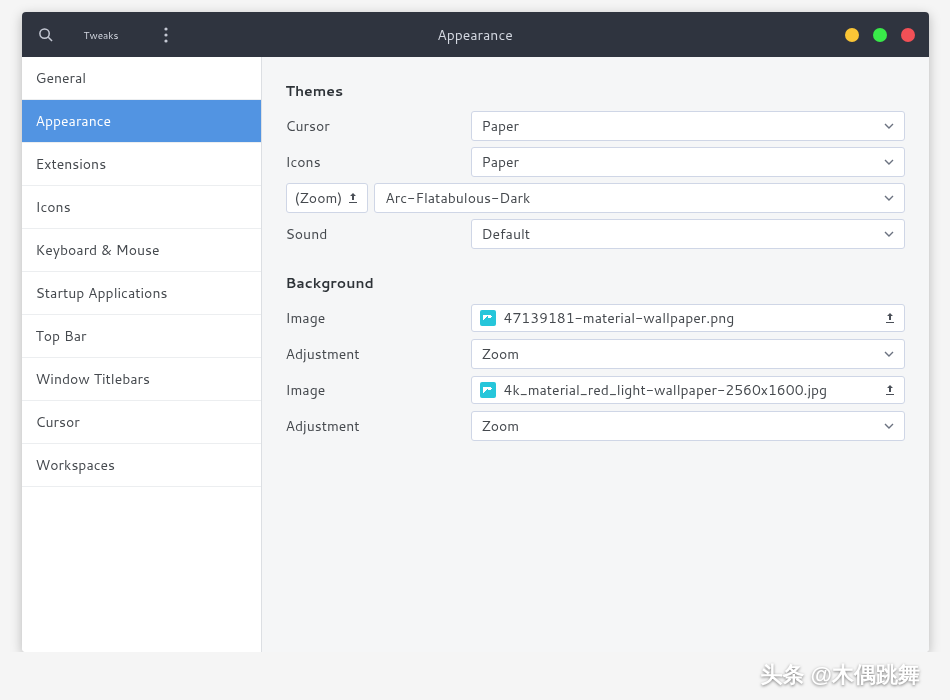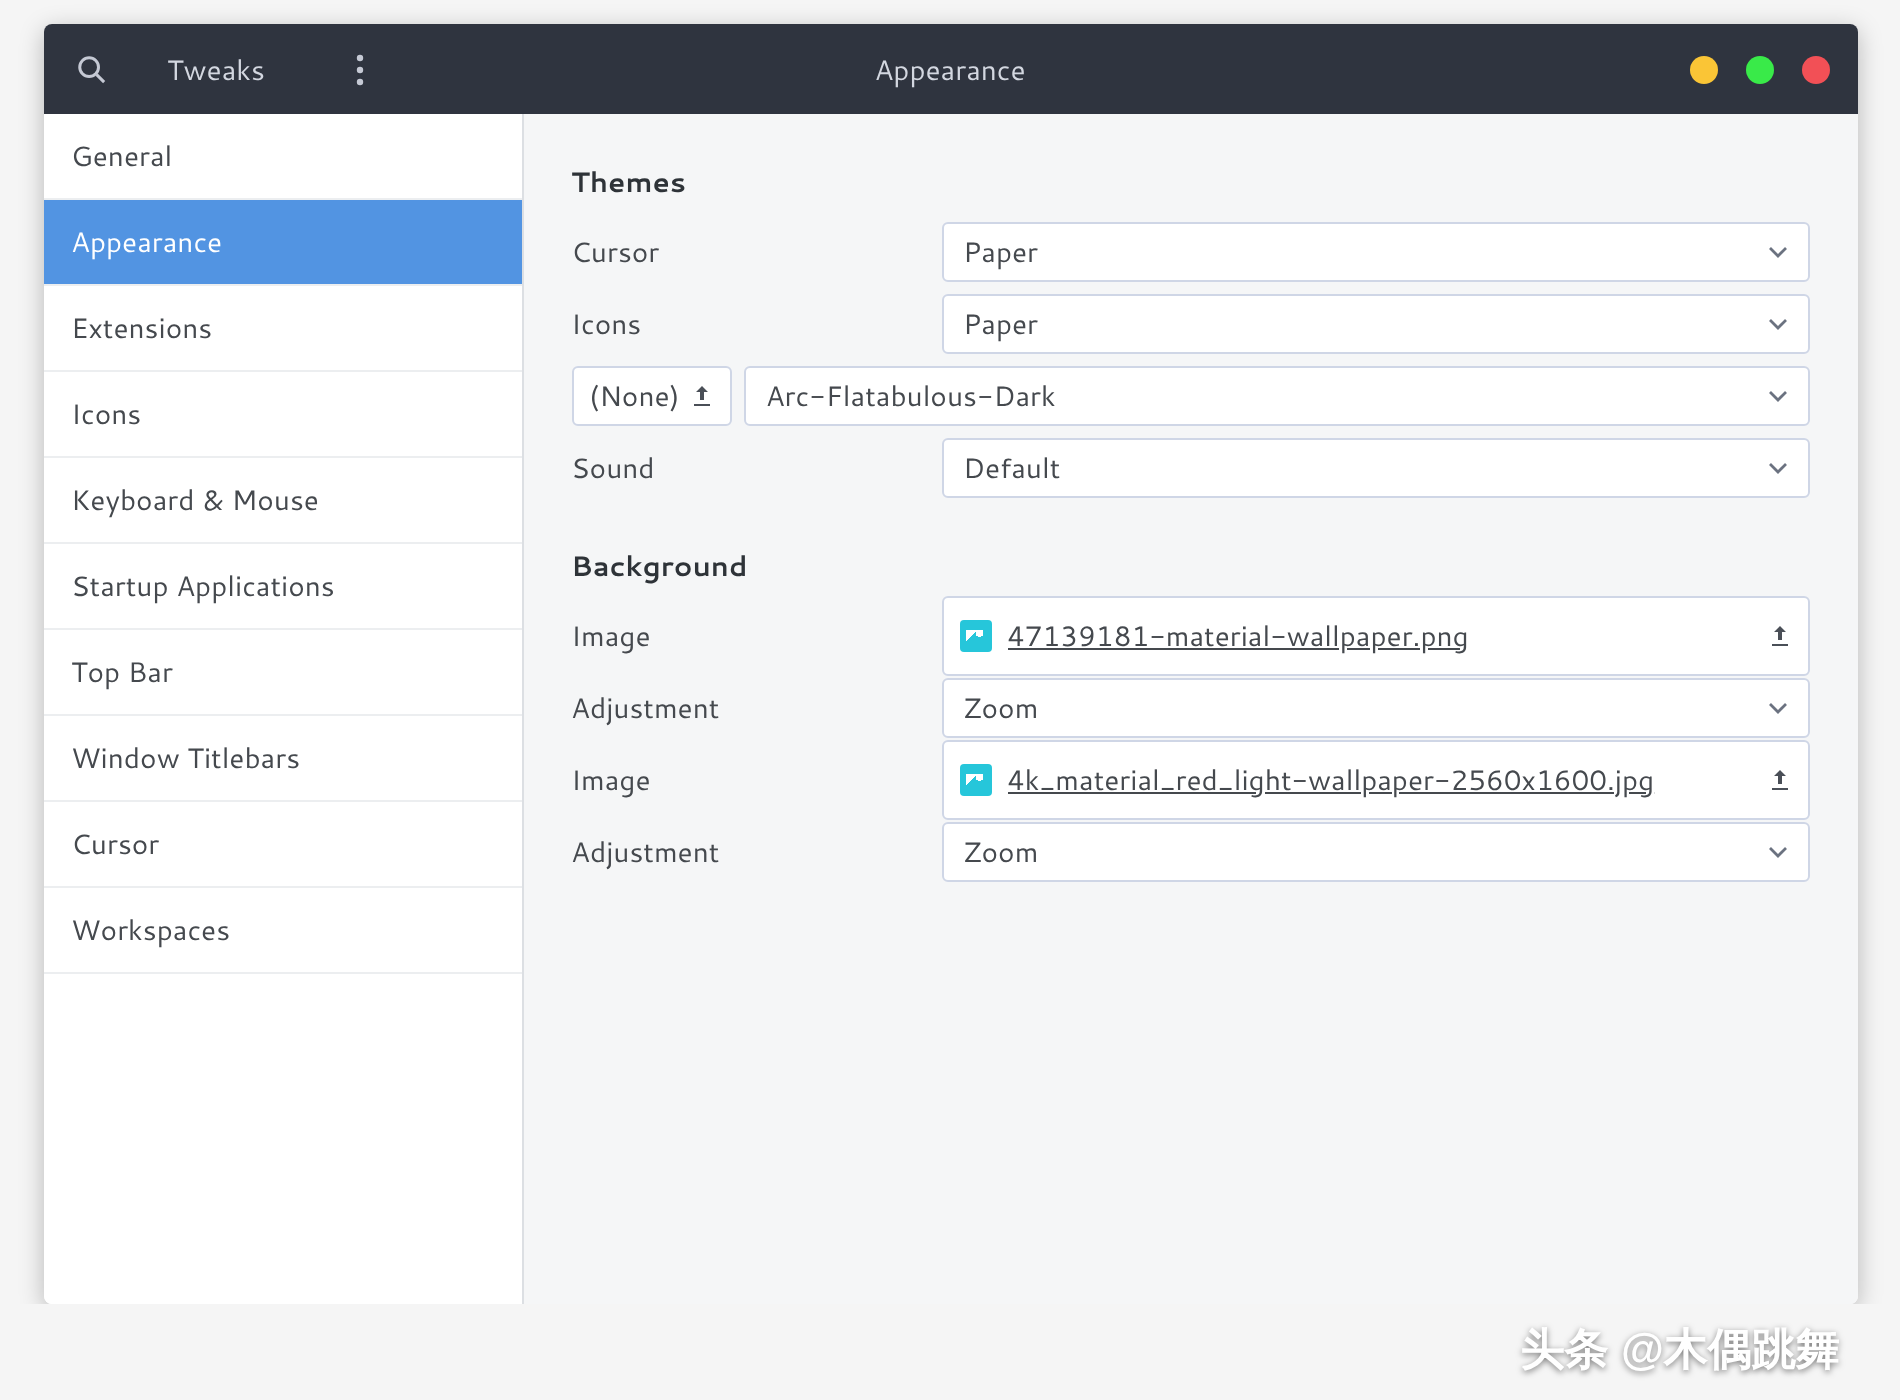--- a/index.html
+++ b/index.html
@@ -1,41 +1,41 @@
 <!DOCTYPE html>
 <html><head>
 <meta charset="utf-8">
 <style>
 * { margin: 0; padding: 0; box-sizing: border-box; font-family: -apple-system, Cantarell, Ubuntu, "Segoe UI", sans-serif; }
 body { background: #f5f5f5; display: flex; justify-content: center; align-items: flex-start; padding-top: 12px; }
 .window { width: 907px; height: 640px; background: #fff; box-shadow: 0 3px 12px rgba(0,0,0,0.25); border-radius: 4px; overflow: hidden; display: flex; flex-direction: column; }
 .headerbar { height: 45px; background: #2f343f; color: #c5c9d4; display: flex; align-items: center; position: relative; }
 .header-left { display: flex; align-items: center; }
 .hb-btn { width: 48px; height: 45px; display: flex; align-items: center; justify-content: center; cursor: pointer; }
-.app-name { color: #d3d7e0; font-size: 14px; padding: 0 24px 0 14px; }
+.app-name { color: #d3d7e0; font-size: 10px; padding: 0 24px 0 14px; }
 .window-title { position: absolute; left: 50%; transform: translateX(-50%); font-size: 14px; color: #d3d7e0; }
 .traffic { position: absolute; right: 14px; display: flex; gap: 14px; }
 .dot { width: 14px; height: 14px; border-radius: 50%; }
 .dot-min { background: #fac536; }
 .dot-max { background: #39ea49; }
 .dot-close { background: #f25056; }
 .body { flex: 1; display: flex; min-height: 0; }
 .sidebar { width: 240px; background: #fff; border-right: 1px solid #dcdfe3; overflow-y: auto; }
 .sidebar-item { padding: 11px 14px; font-size: 14px; color: #45494e; border-bottom: 1px solid #eceef0; cursor: pointer; }
 .sidebar-item.active { background: #5294e2; color: #fff; }
 .content { flex: 1; background: #f5f6f7; padding: 20px 24px; overflow-y: auto; }
 .section-title { font-weight: 700; font-size: 14px; color: #2e3338; margin: 4px 0 8px; }
 .section-title.spaced { margin-top: 22px; }
 .row { display: flex; align-items: center; height: 34px; margin-bottom: 2px; }
 .row-label { width: 185px; font-size: 14px; color: #45494e; }
 .row-controls { flex: 1; display: flex; align-items: center; gap: 6px; }
 .combo { flex: 1; height: 30px; background: #fff; border: 1px solid #cfd6e6; border-radius: 3px; display: flex; align-items: center; padding: 0 10px; font-size: 14px; color: #45494e; cursor: pointer; position: relative; }
 .chevron { position: absolute; right: 10px; pointer-events: none; }
 .inline-btn { height: 30px; padding: 0 8px; background: #fff; border: 1px solid #cfd6e6; border-radius: 3px; display: flex; align-items: center; gap: 5px; font-size: 14px; color: #45494e; cursor: pointer; }
-.file-combo { flex: 1; height: 40px; background: #fff; border: 1px solid #cfd6e6; border-radius: 3px; display: flex; align-items: center; padding: 0 8px; gap: 8px; font-size: 14px; color: #45494e; cursor: pointer; overflow: hidden; text-decoration: underline; }
+.file-combo { flex: 1; height: 28px; background: #fff; border: 1px solid #cfd6e6; border-radius: 3px; display: flex; align-items: center; padding: 0 8px; gap: 8px; font-size: 14px; color: #45494e; cursor: pointer; overflow: hidden; }
 .file-text { flex: 1; white-space: nowrap; overflow: hidden; text-overflow: ellipsis; }
 .img-icon { width: 16px; height: 16px; background: #26c6da; border-radius: 2px; flex-shrink: 0; display: flex; align-items: center; justify-content: center; }
 .img-icon::after { content: ""; width: 9px; height: 6px; background: linear-gradient(135deg, #fff 40%, transparent 40%), radial-gradient(circle at 75% 25%, #fff 2px, transparent 2px); }
 .watermark { position: fixed; bottom: 10px; right: 30px; font-size: 22px; color: #fff; font-weight: 600; text-shadow: 0 1px 3px rgba(0,0,0,0.5); font-family: sans-serif; }
 svg { display: block; }
 </style>
 </head>
 <body>
 
 <div class="window">
@@ -105,21 +105,21 @@
             <svg class="chevron" width="10" height="6" viewBox="0 0 10 6" fill="none" stroke="#6b7280" stroke-width="1.4">
                 <path d="M1 1l4 4 4-4"></path>
               </svg>
           </div>
         </div>
       </div>
 
       <div class="row">
         <div class="row-controls">
           <div class="inline-btn">
-            <span>(None)</span>
+            <span>(Zoom)</span>
             <svg width="12" height="12" viewBox="0 0 12 12" fill="#4a4f57">
                 <path d="M6 1l3 3H7v4H5V4H3l3-3zM2 10h8v1H2z"></path>
               </svg>
           </div>
           <div class="combo">
             <span>Arc-Flatabulous-Dark</span>
             <svg class="chevron" width="10" height="6" viewBox="0 0 10 6" fill="none" stroke="#6b7280" stroke-width="1.4">
                 <path d="M1 1l4 4 4-4"></path>
               </svg>
           </div>

